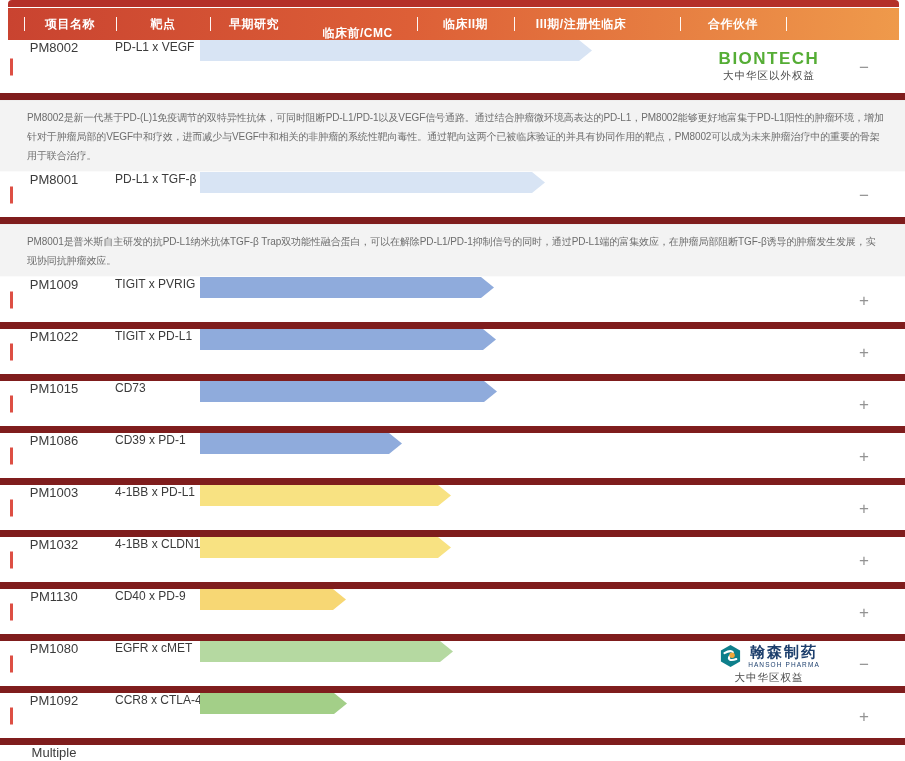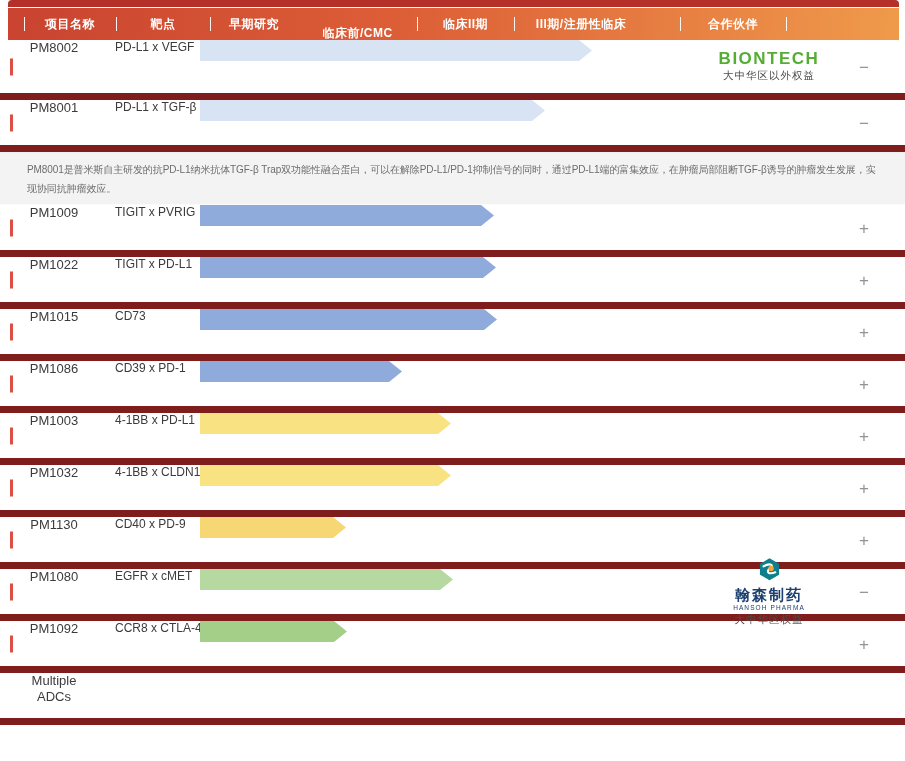--- a/index.html
+++ b/index.html
@@ -23,21 +23,21 @@
   .pname{width:92px;text-align:center;font-size:13px;color:#3b3b3b;white-space:pre-line;line-height:1.2;}
   .ptarget{width:100px;box-sizing:border-box;padding-left:15px;font-size:12px;color:#3b3b3b;white-space:nowrap;}
   .arrow{height:21px;clip-path:polygon(0 0,calc(100% - 13px) 0,100% 50%,calc(100% - 13px) 100%,0 100%);}
   .toggle{position:absolute;right:32px;top:50%;transform:translateY(-50%);width:18px;text-align:center;
     font-size:17px;font-weight:400;color:#939393;cursor:pointer;user-select:none;line-height:1;}
 
   
   .partner{position:absolute;right:56px;top:50%;transform:translateY(-50%);width:160px;text-align:center;}
   .bn-logo{font-size:17px;font-weight:bold;color:#55ad35;letter-spacing:1.5px;line-height:1.05;}
   .rights{font-size:10.5px;color:#4c4c4c;margin-top:2px;letter-spacing:1px;}
-  .hans-top{display:flex;align-items:center;justify-content:center;gap:5px;flex-direction:column;}
+  .hans-top{display:flex;align-items:center;justify-content:center;gap:5px;}
   .hans-ico svg{display:block;}
   .hans-names{display:flex;flex-direction:column;align-items:center;}
   .hans-cn{font-size:15px;font-weight:bold;color:#1d3f6d;letter-spacing:2px;
     font-family:"Liberation Serif","DejaVu Serif",serif;line-height:1.1;}
   .hans-en{font-size:6.5px;color:#1d3f6d;letter-spacing:1.1px;margin-top:1px;}
 
   
   .desc{background:#f3f3f3;padding:7px 20px 6px 27px;font-size:10px;letter-spacing:-0.1px;
     line-height:19px;color:#6d6d6d;border-top:1px solid #eee;border-bottom:1px solid #fbfbfb;}
 </style>
@@ -61,20 +61,21 @@
         <span class="accent"></span>
         <div class="pname">PM8002</div>
         <div class="ptarget">PD-L1 x VEGF</div>
         <div class="arrow" style="width:392px;background:#d8e4f4"></div>
         <div class="partner">
           <div class="bn-logo">BIONTECH</div>
           <div class="rights">大中华区以外权益</div>
         </div>
         <div class="toggle">−</div>
       </div>
+      <div class="desc">PM8002是新一代基于PD-(L)1免疫调节的双特异性抗体，可同时阻断PD-L1/PD-1以及VEGF信号通路。通过结合肿瘤微环境高表达的PD-L1，PM8002能够更好地富集于PD-L1阳性的肿瘤环境，增加针对于肿瘤局部的VEGF中和疗效，进而减少与VEGF中和相关的非肿瘤的系统性靶向毒性。通过靶向这两个已被临床验证的并具有协同作用的靶点，PM8002可以成为未来肿瘤治疗中的重要的骨架用于联合治疗。</div>
       <div class="prow">
         <span class="accent"></span>
         <div class="pname">PM8001</div>
         <div class="ptarget">PD-L1 x TGF-β</div>
         <div class="arrow" style="width:345px;background:#d8e4f4"></div>
         <div class="toggle">−</div>
       </div>
       <div class="desc">PM8001是普米斯自主研发的抗PD-L1纳米抗体TGF-β Trap双功能性融合蛋白，可以在解除PD-L1/PD-1抑制信号的同时，通过PD-L1端的富集效应，在肿瘤局部阻断TGF-β诱导的肿瘤发生发展，实现协同抗肿瘤效应。</div>
       <div class="prow">
         <span class="accent"></span>

